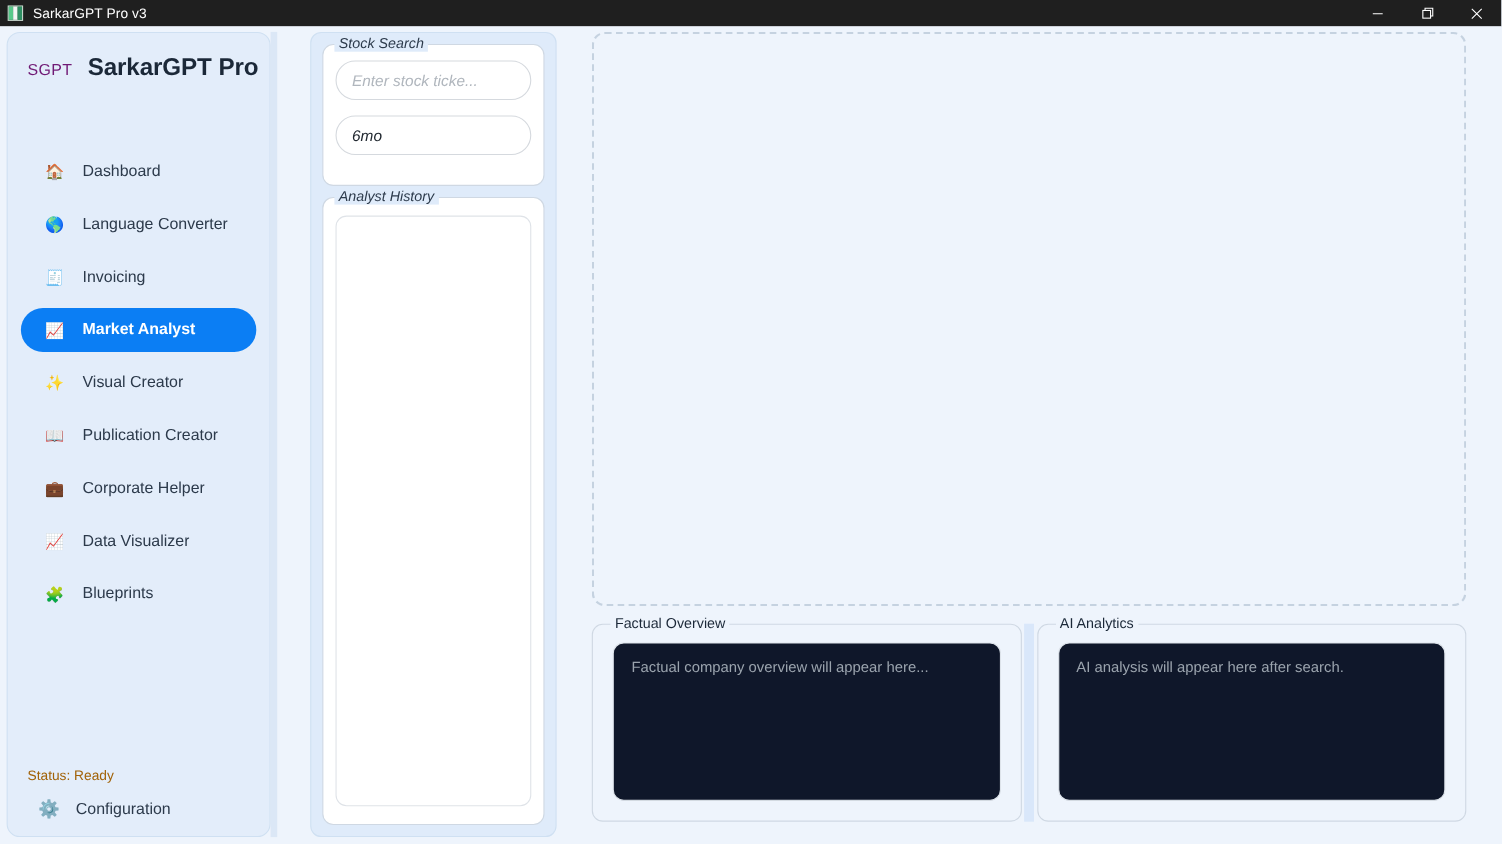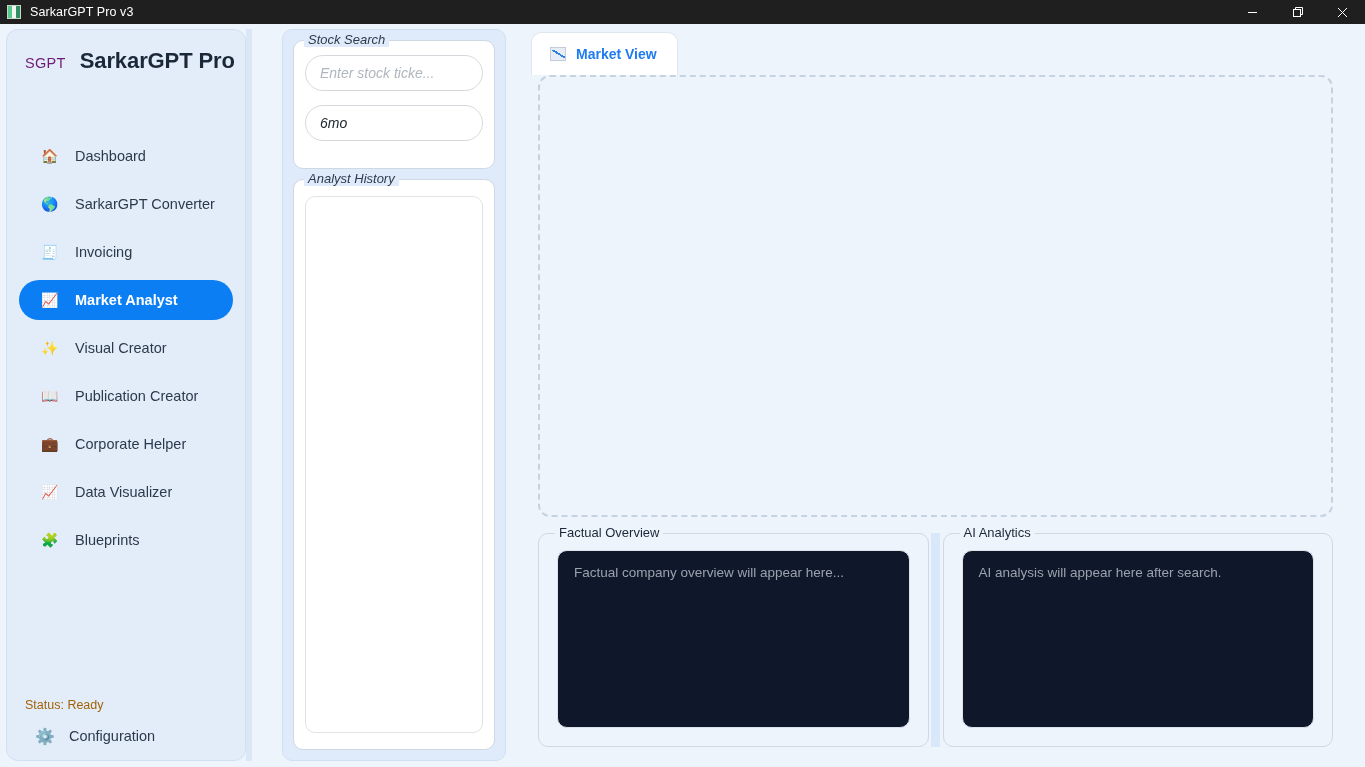--- a/index.html
+++ b/index.html
@@ -266,21 +266,21 @@
   #chart-area {
     flex: 1;
     min-height: 0;
     border: 2px dashed #c5d2e0;
     border-radius: 12px;
     background: #eef4fc;
     margin: 0 26px 0 16px;
   }
 
   #bottom-split {
-    height: 214px;
+    height: 180px;
     display: flex;
     margin: 16px 26px 14px 16px;
     flex: none;
   }
   .bottom-pane {
     flex: 1;
     position: relative;
     border: 1px solid #cfd8e3;
     border-radius: 10px;
     background: #eef4fc;
@@ -363,21 +363,21 @@
     </div>
     <div id="network-spacer"></div>
 
     <div id="nav-list">
         <div class="nav-item">
           <span class="nav-icon">🏠</span>
           <span class="nav-label">Dashboard</span>
         </div>
         <div class="nav-item">
           <span class="nav-icon">🌎</span>
-          <span class="nav-label">SarkarGPT Converter</span>
+          <span class="nav-label">Language Converter</span>
         </div>
         <div class="nav-item">
           <span class="nav-icon">🧾</span>
           <span class="nav-label">Invoicing</span>
         </div>
         <div class="nav-item active">
           <span class="nav-icon">📈</span>
           <span class="nav-label">Market Analyst</span>
         </div>
         <div class="nav-item">
@@ -425,26 +425,20 @@
       <span class="gb-title">Analyst History</span>
       <div id="history-list"></div>
     </div>
 
   </div>
 
   <div class="vsplit" style="background:transparent"></div>
 
   <div id="content">
 
-    <div id="tabbar">
-      <div id="tab-market-view">
-        <span class="mini-chart-icon"></span>
-        <span class="tab-label">Market View</span>
-      </div>
-    </div>
 
     <div id="chart-area"></div>
 
     <div id="bottom-split">
       <div class="bottom-pane">
         <span class="gb-title">Factual Overview</span>
         <div class="pane-textarea">Factual company overview will appear here...</div>
       </div>
       <div id="bottom-splitter">
           <i></i>

